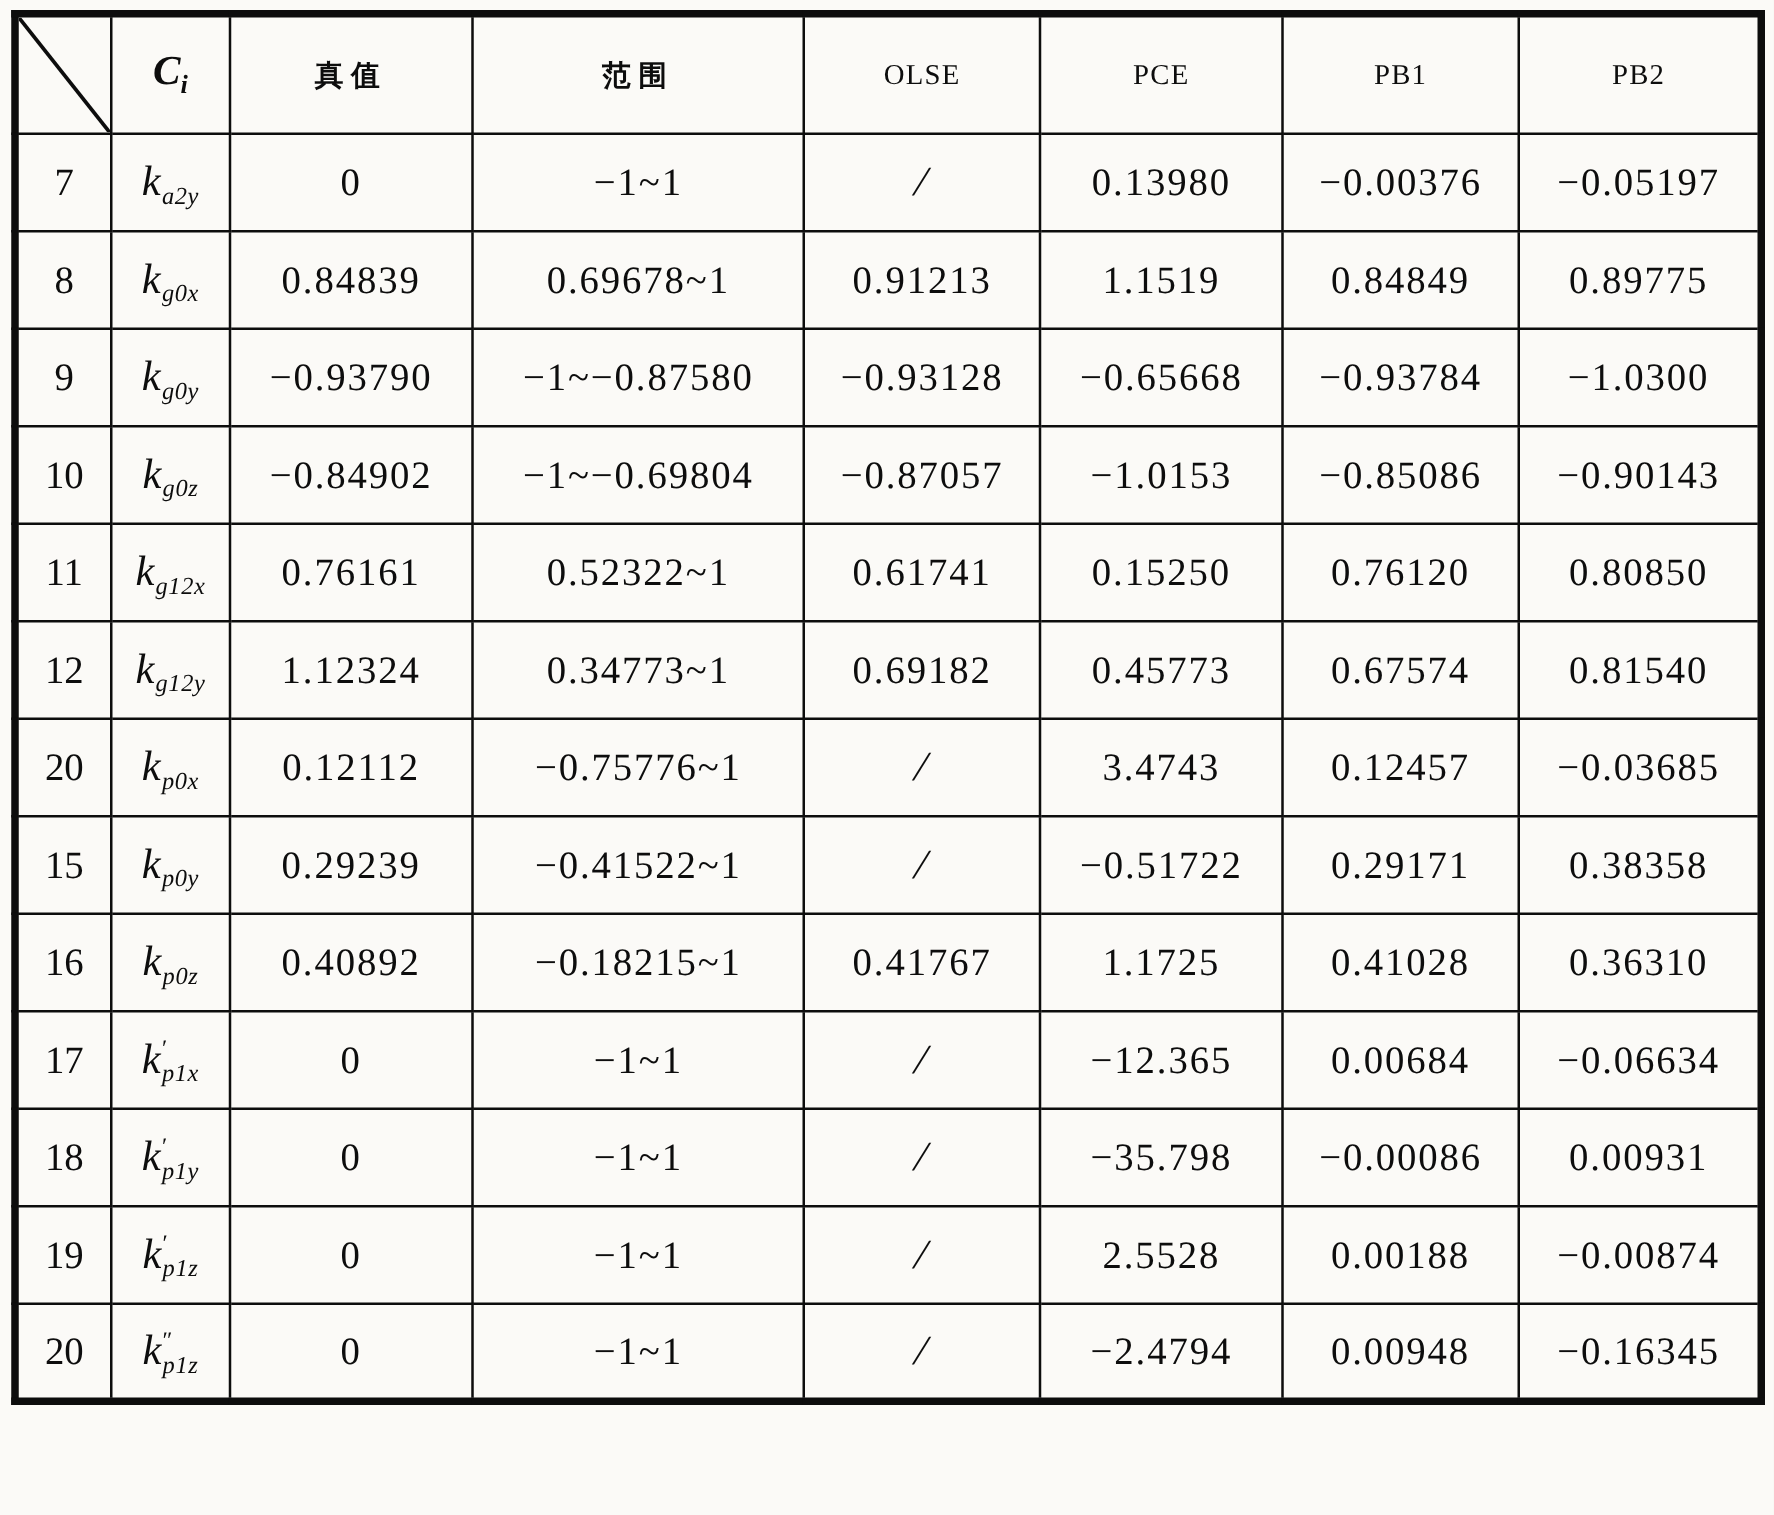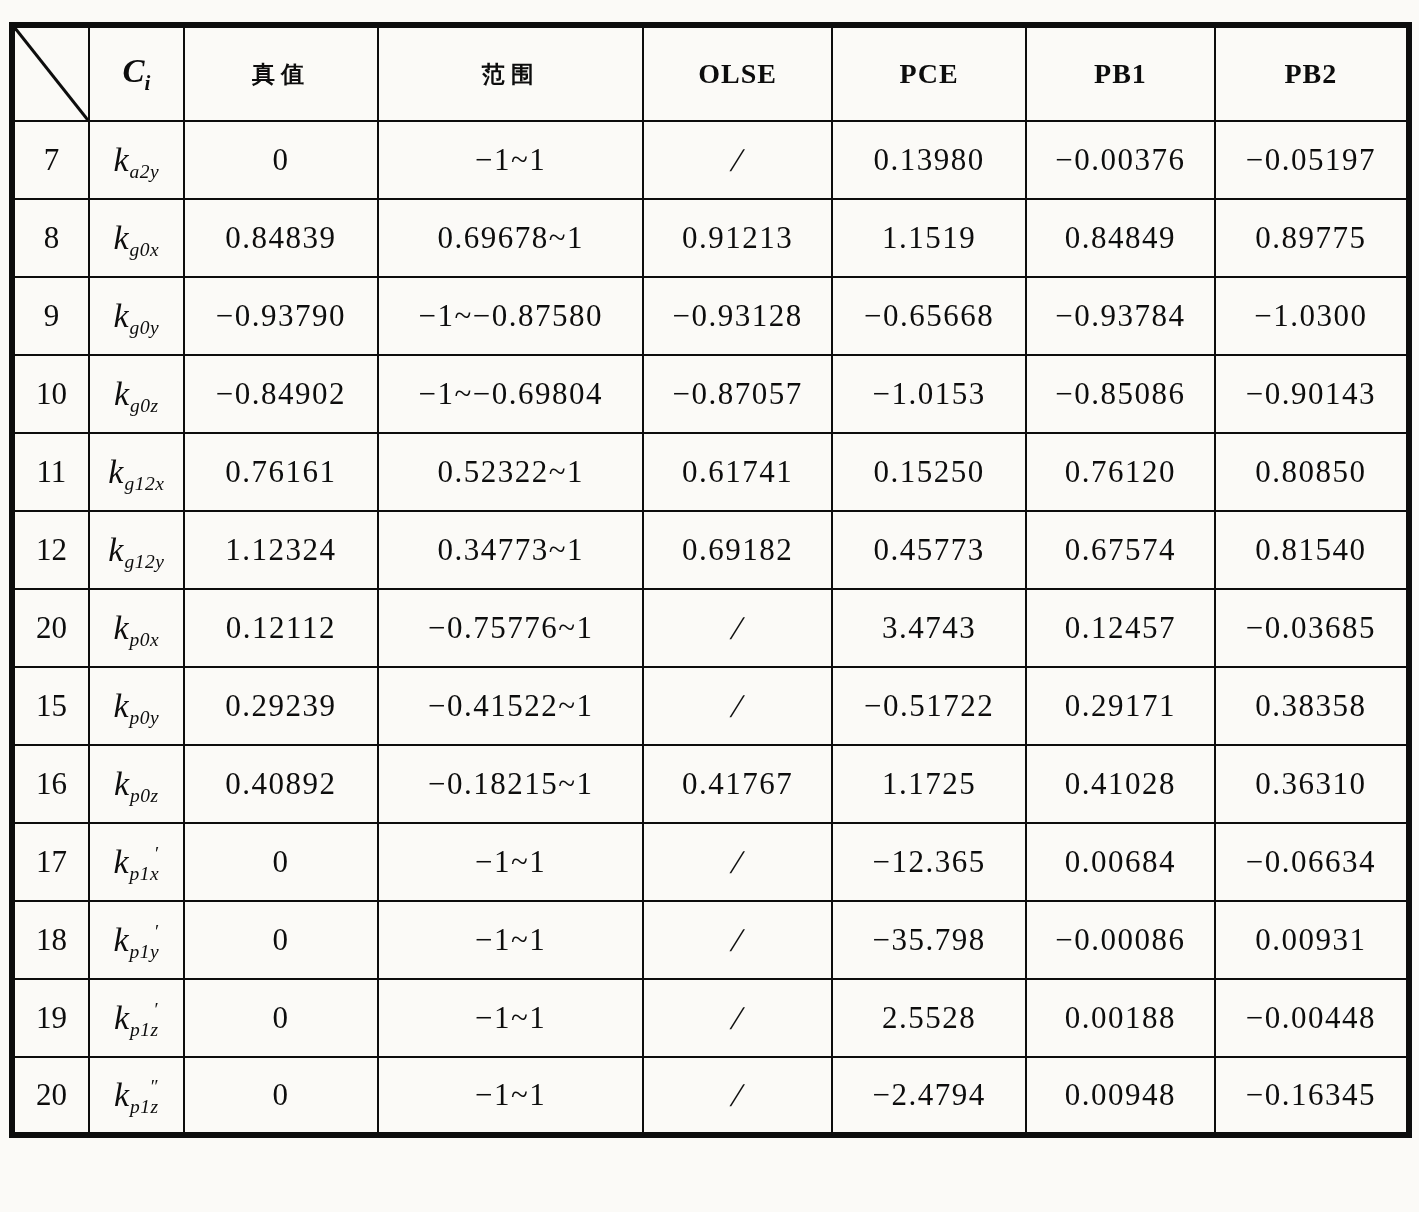--- a/index.html
+++ b/index.html
@@ -14,49 +14,48 @@
     width: 1419px; height: 1212px;
     box-sizing: border-box;
     padding: 8px 7px 8px 9px;
     background: #fbfaf7;
   }
   table.coef {
     width: 100%; height: 976px;
     border-collapse: collapse;
     table-layout: fixed;
     background: #fbfaf7;
-    margin-top: 14px;
   }
   table.coef, table.coef th, table.coef td {
     border: 2.5px solid #0d0d0d;
   }
   table.coef { border: 6px solid #0d0d0d; }
   th, td {
     text-align: center; vertical-align: middle;
     padding: 0 4px;
     overflow: hidden;
     white-space: nowrap;
   }
   thead tr { height: 96px; }
   tbody tr { height: 78px; }
   .cn-head { font-size: 23px; font-weight: 700; letter-spacing: 6px; }
-  .en-head { font-size: 28px; font-weight: 700; letter-spacing: 1px; }
+  .en-head { font-size: 23px; font-weight: 400; letter-spacing: 1px; }
   .val { font-size: 31px; letter-spacing: 1.5px; }
   .num { font-size: 31px; }
   .slash { font-size: 33px; font-style: italic; transform: skewX(-6deg); display:inline-block; }
   
   .diag-cell { position: relative; padding: 0; }
   .diag-cell svg { position: absolute; inset: 0; width: 100%; height: 100%; display: block; }
   
   .math-ci { font-size: 33px; font-style: italic; }
   .math-ci sub { font-size: 21px; font-style: italic; }
   
   .param { display: inline-flex; align-items: center; line-height: 1; }
   .param .kk { font-style: italic; font-size: 34px; padding-right: 1px; }
-  .param .stack { display: inline-flex; flex-direction: column; align-items: flex-end; line-height: 1; }
+  .param .stack { display: inline-flex; flex-direction: column; align-items: flex-start; line-height: 1; }
   .param .pp { font-size: 19px; height: 17px; font-style: normal; }
   .param .bb { font-size: 19.5px; font-style: italic; letter-spacing: 0.5px; transform: translateY(3px); }
 </style>
 </head>
 <body>
 
 <div class="page">
   <table class="coef">
     <colgroup>
       <col style="width:5.5%">
@@ -270,21 +269,21 @@
               <span class="stack">
                 <span class="pp">′</span>
                 <span class="bb">p1z</span>
               </span>
             </span></td>
           <td class="val">0</td>
           <td class="val">−1~1</td>
           <td class="val"><span class="slash">/</span></td>
           <td class="val">2.5528</td>
           <td class="val">0.00188</td>
-          <td class="val">−0.00448</td>
+          <td class="val">−0.00874</td>
         </tr>
         <tr>
           <td class="num">20</td>
           <td><span class="param">
               <span class="kk">k</span>
               <span class="stack">
                 <span class="pp">″</span>
                 <span class="bb">p1z</span>
               </span>
             </span></td>

